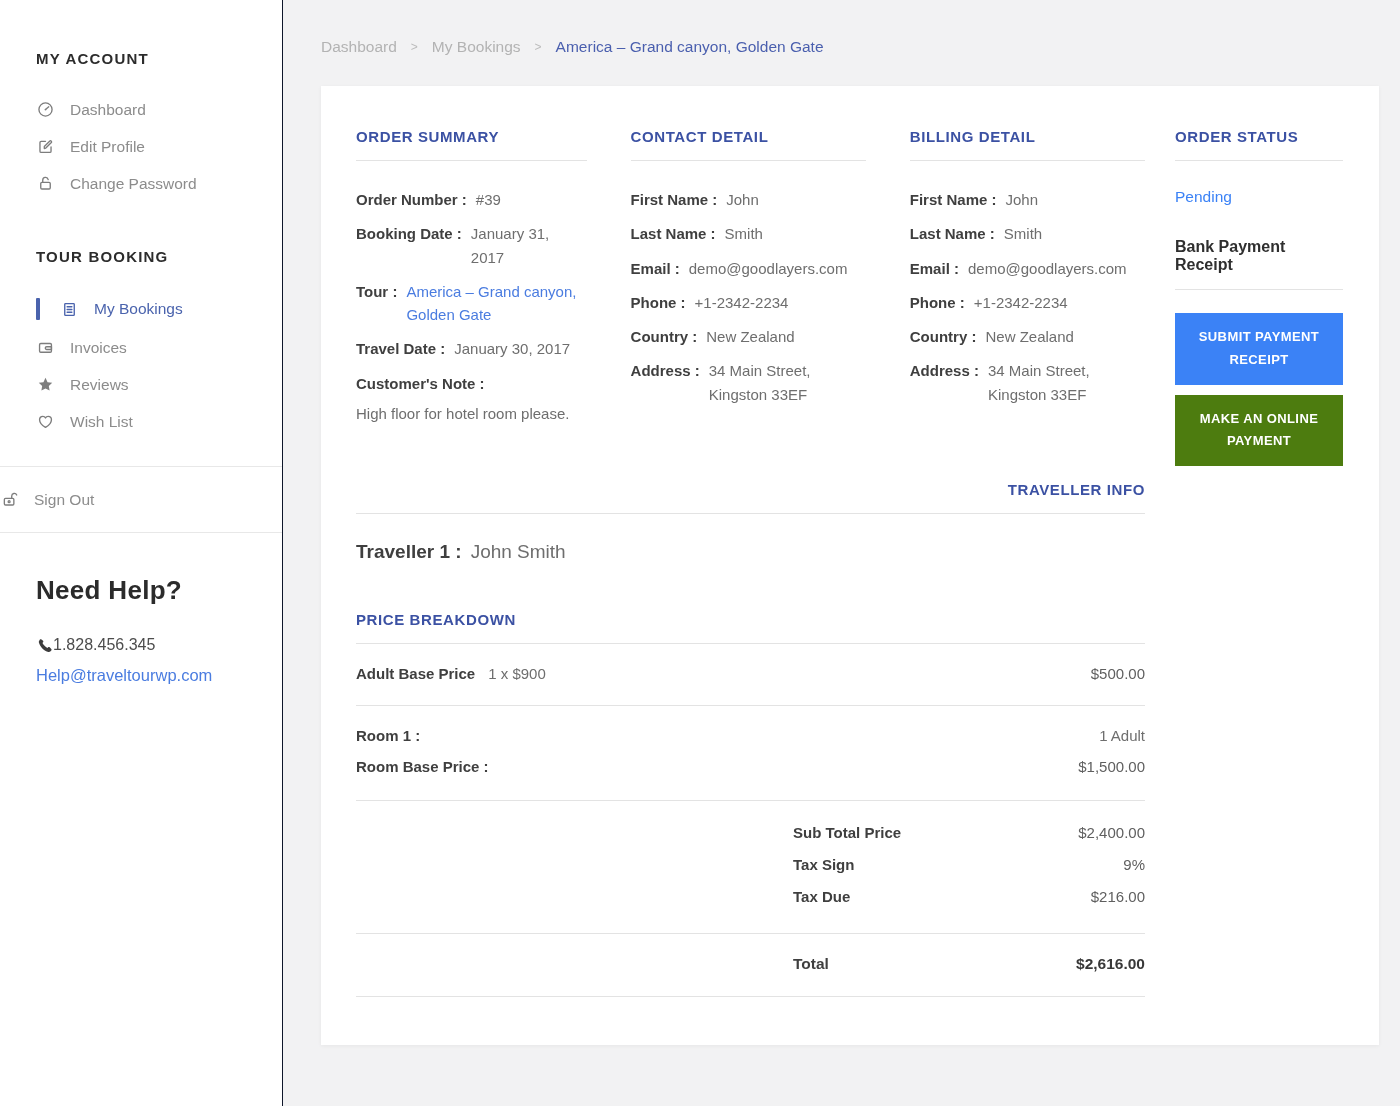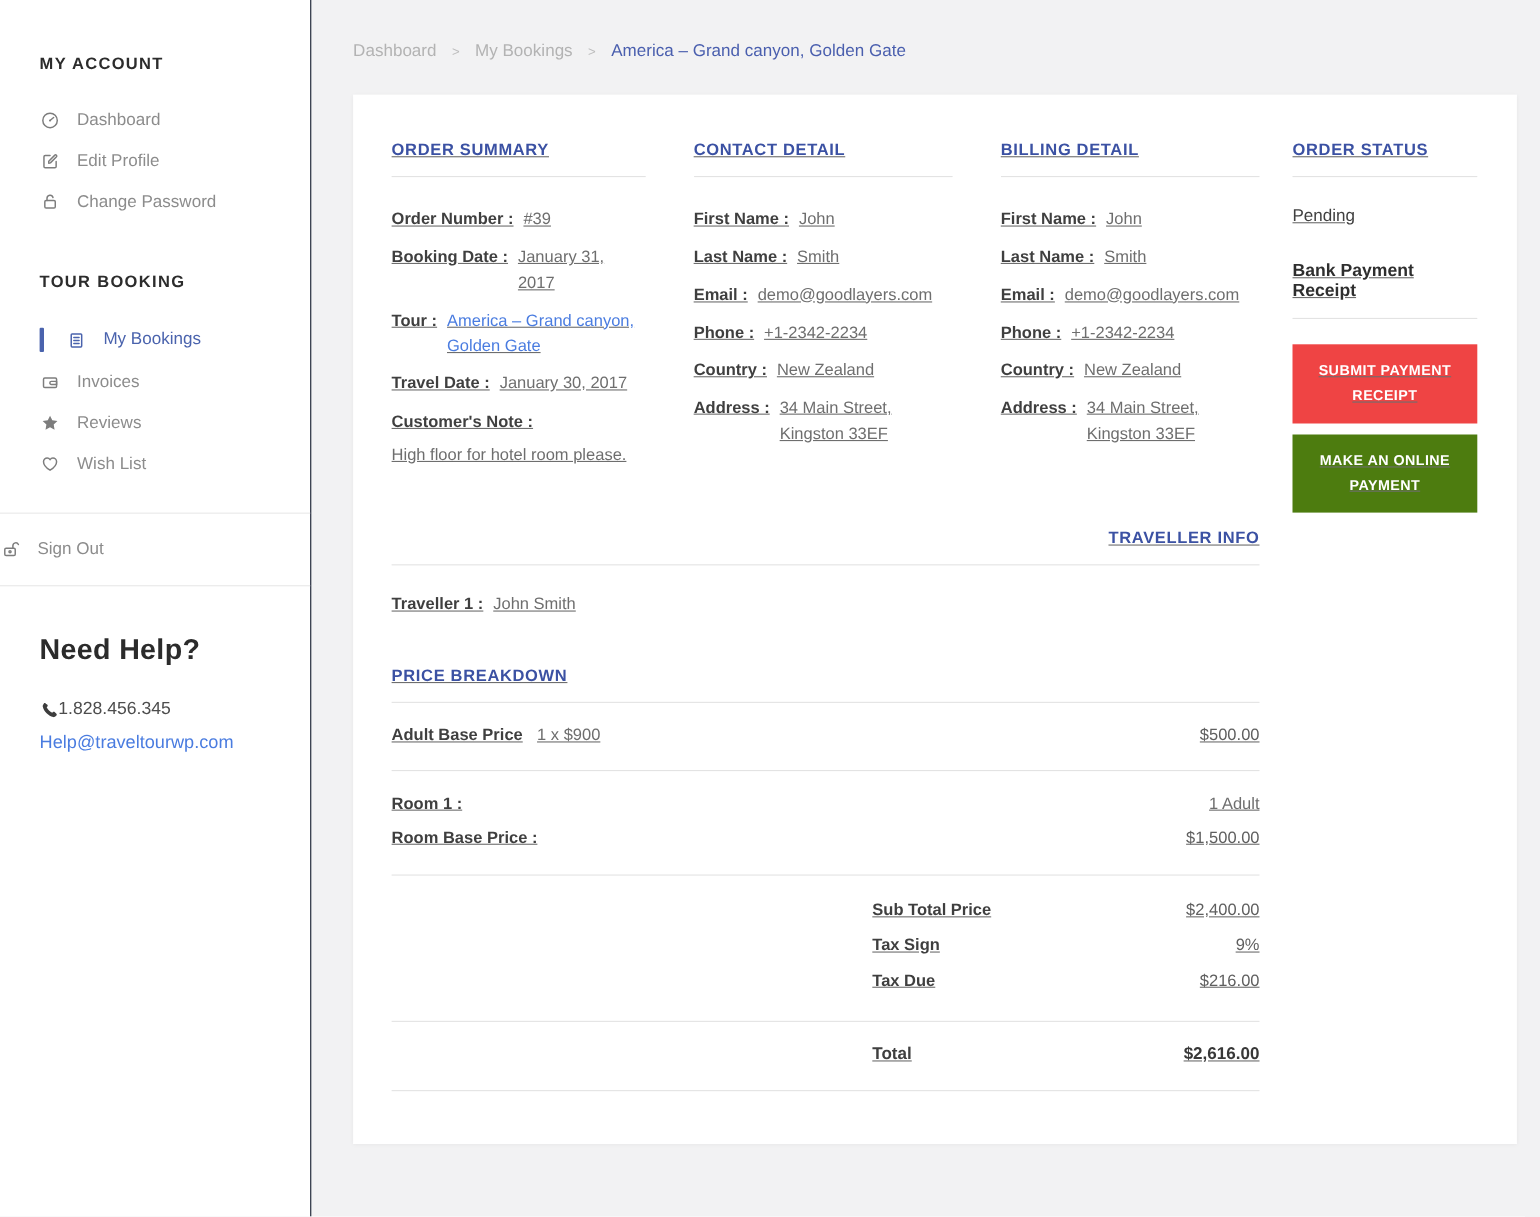--- a/index.html
+++ b/index.html
@@ -50,21 +50,21 @@
   .breadcrumb { display: flex; align-items: center; gap: 14px; font-size: 15.5px; color: #b3b3b3; }
   .crumb { cursor: pointer; }
   .crumb-sep { font-size: 12px; color: #bcbcbc; }
   .crumb-current { color: #4a5fae; }
 
   .card {
     margin-top: 30px;
     background: #ffffff;
     box-shadow: 0 1px 4px rgba(0,0,0,0.05);
     padding: 42px 36px 48px 35px;
-    display: flex; align-items: flex-start; text-decoration: underline;
+    display: flex; align-items: flex-start;
   }
   .card-main { flex: 1; min-width: 0; }
   .status-col { width: 168px; flex-shrink: 0; margin-left: 30px; }
 
   .section-title {
     margin: 0; font-size: 15px; font-weight: 700;
     color: #3b51a3; letter-spacing: 0.6px; text-transform: uppercase;
   }
   .section-hr { border: none; border-top: 1px solid #e3e3e3; margin: 15px 0 0 0; }
 
@@ -76,49 +76,49 @@
   .detail-body { margin-top: 27px; font-size: 15px; line-height: 1.55; }
   .d-row { display: flex; gap: 9px; margin-bottom: 11px; align-items: flex-start; }
   .lbl { font-weight: 700; color: #3f3f3f; white-space: nowrap; }
   .val { color: #6e6e6e; }
   .val .vline { display: block; }
   .link-val { color: #4a7ce0; cursor: pointer; text-decoration: none; }
   .note-label { font-weight: 700; color: #3f3f3f; margin-bottom: 7px; }
   .note-value { color: #6e6e6e; }
 
   .traveller-section { margin-top: 56px; text-align: right; }
-  .traveller-row { margin-top: 27px; display: flex; gap: 9px; font-size: 15px; }
+  .traveller-row { margin-top: 27px; display: flex; gap: 9px; font-size: 19px; }
 
   .price-section { margin-top: 48px; font-size: 15px; }
   .price-hr { border: none; border-top: 1px solid #e3e3e3; margin: 0; }
   .p-row { display: flex; align-items: baseline; }
   .p-qty { color: #6e6e6e; margin-left: 13px; }
   .p-amt { margin-left: auto; color: #5f5f5f; }
   .adult-row { padding: 21px 0 23px; }
   .room-block { padding: 21px 0 25px; }
   .room-block .p-row { margin-bottom: 14px; justify-content: space-between; }
   .room-block .p-row:last-child { margin-bottom: 0; }
   .sum-block { width: 352px; margin-left: auto; padding: 23px 0 28px; }
   .sum-row { display: flex; justify-content: space-between; margin-bottom: 15px; }
   .sum-row:last-child { margin-bottom: 0; }
   .sum-val { color: #5f5f5f; }
   .total-block { width: 352px; margin-left: auto; padding: 21px 0 23px; }
   .total-block .lbl { font-size: 15.5px; }
   .total-val { font-weight: 700; color: #383838; font-size: 15.5px; }
 
   
-  .pending-text { margin-top: 27px; font-size: 15.5px; color: #404040; }
+  .pending-text { margin-top: 27px; font-size: 15.5px; color: #3b82f6; }
   .receipt-heading { margin-top: 32px; font-size: 16px; font-weight: 700; color: #2f2f2f; }
   .receipt-hr { border: none; border-top: 1px solid #e3e3e3; margin: 15px 0 0 0; }
   .btn {
     display: block; width: 100%; border: none; cursor: pointer;
     color: #ffffff; font-family: inherit; font-size: 13px; font-weight: 700;
     letter-spacing: 0.4px; line-height: 1.75; padding: 13px 10px; text-align: center;
   }
-  .btn-submit { background: #ef4444; margin-top: 23px; }
+  .btn-submit { background: #3b82f6; margin-top: 23px; }
   .btn-online { background: #4d7c0f; margin-top: 10px; }
 </style>
 </head>
 <body>
 
 <div class="app">
 
   <aside class="sidebar">
     <div class="side-pad">
       <h3 class="side-heading">MY ACCOUNT</h3>

